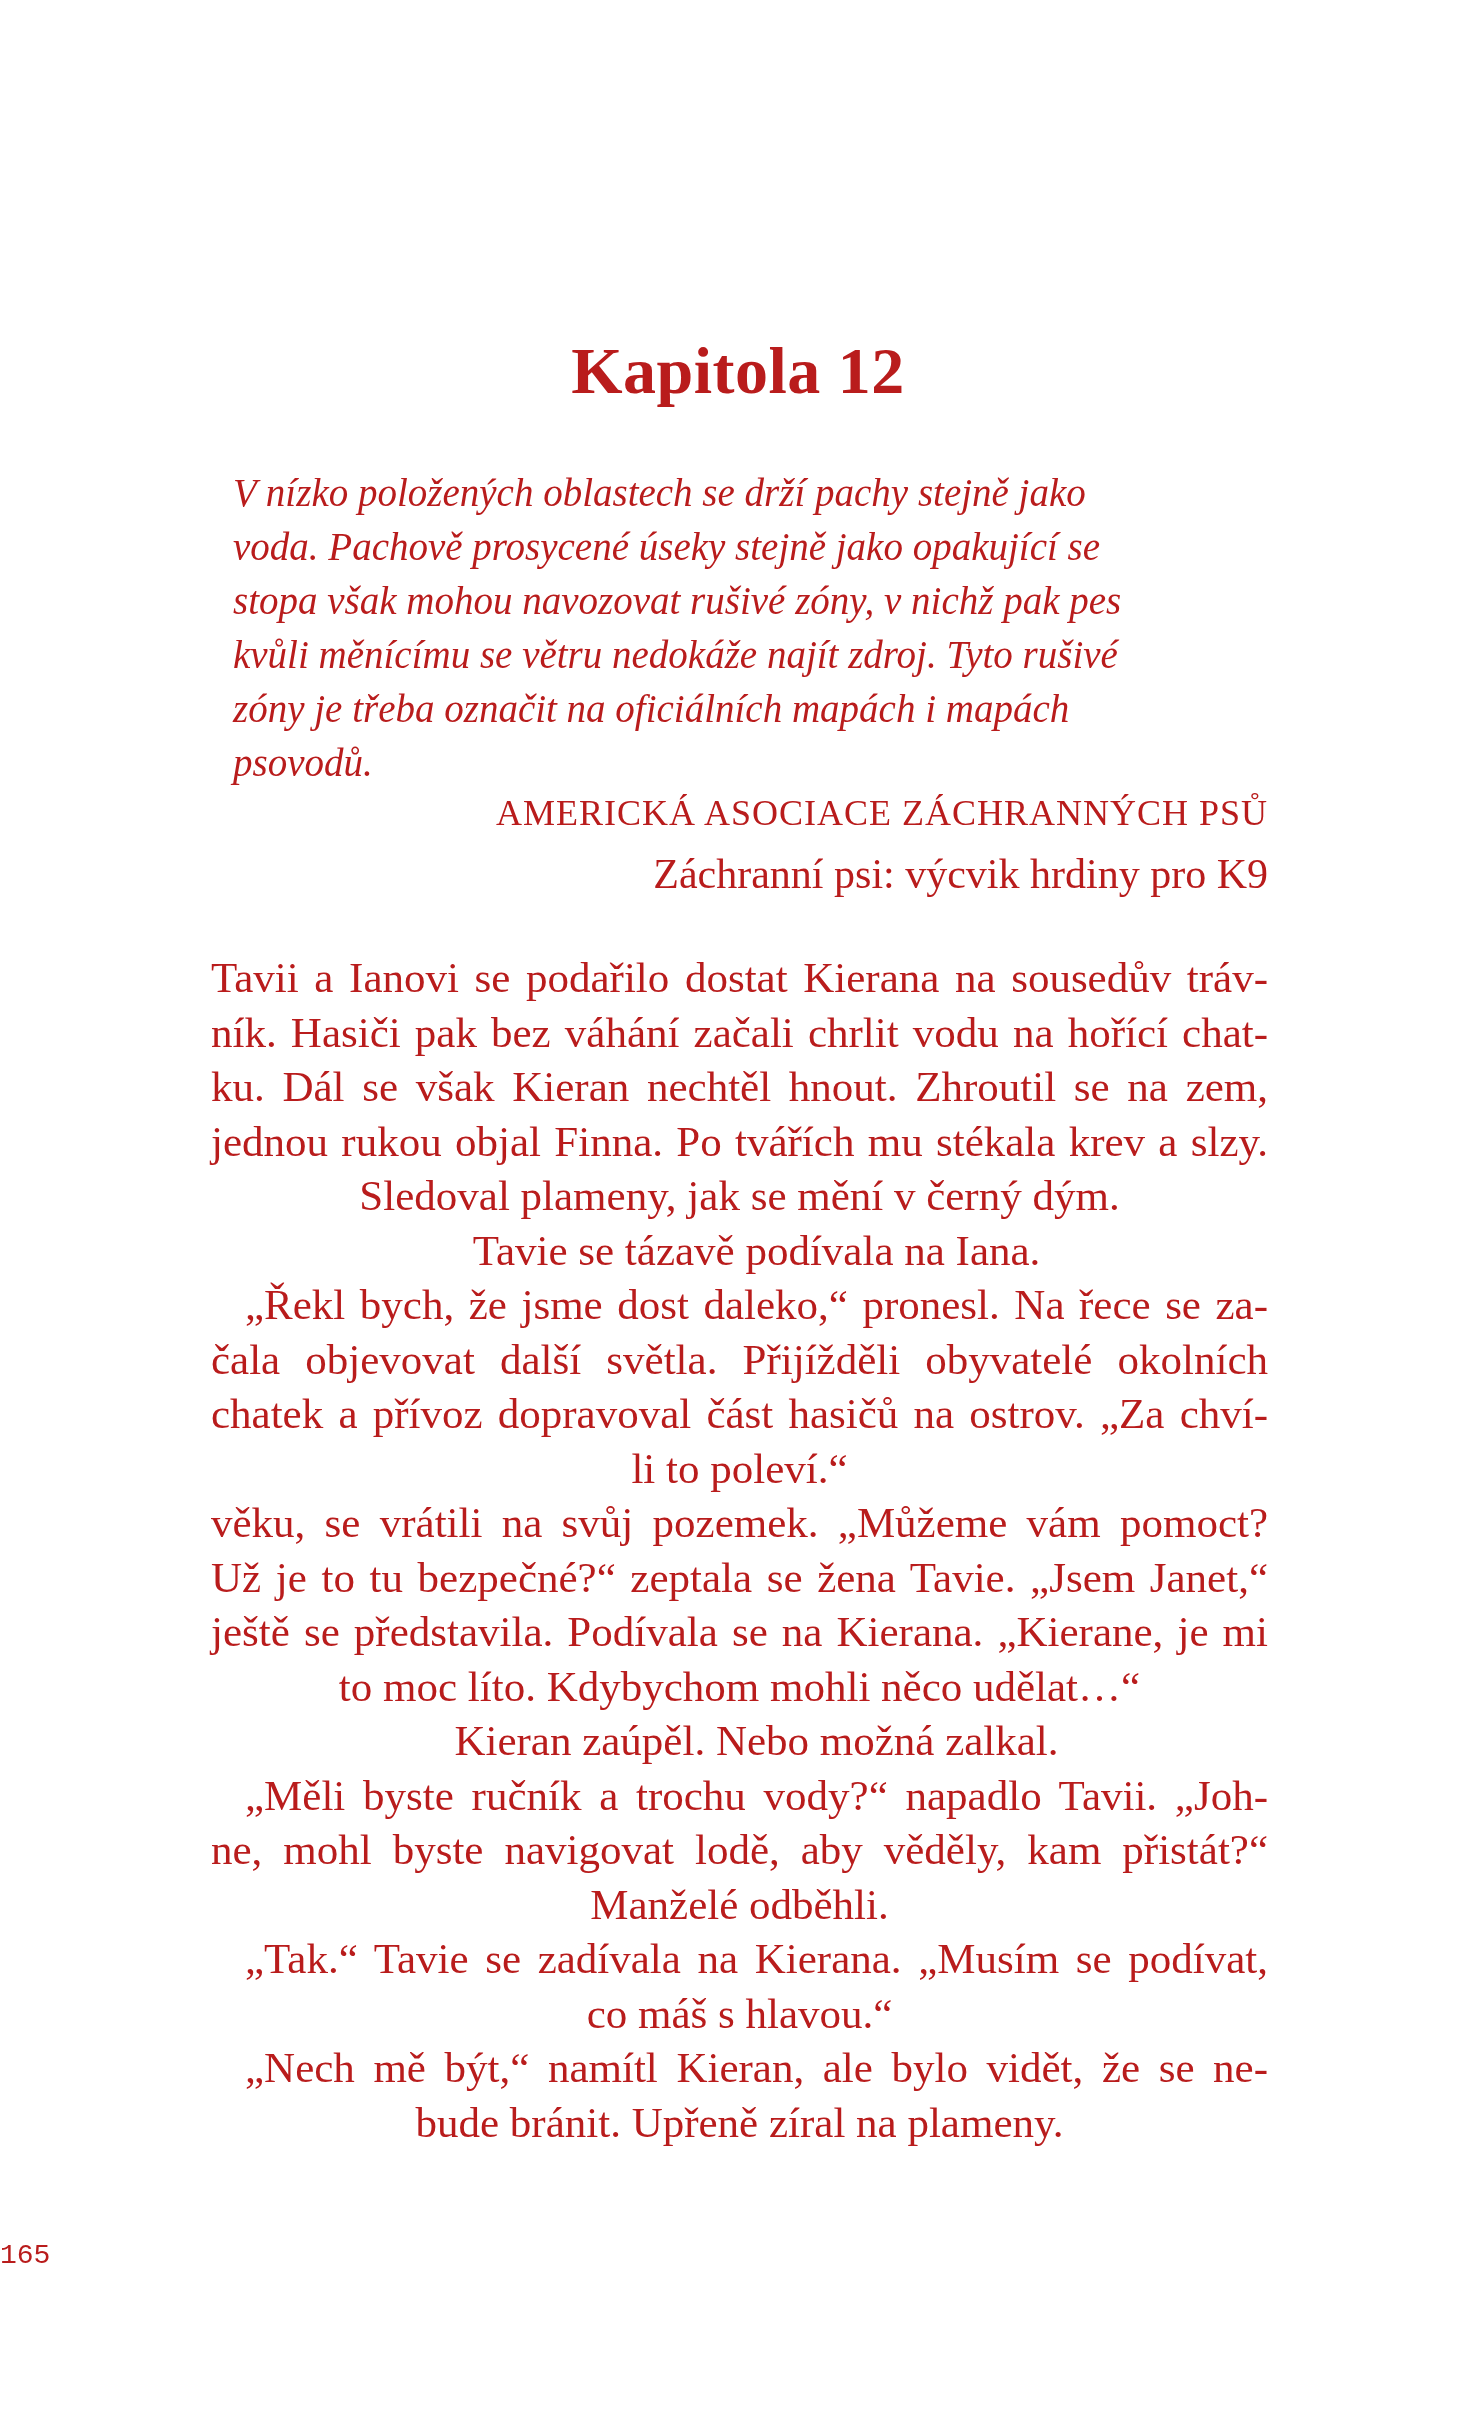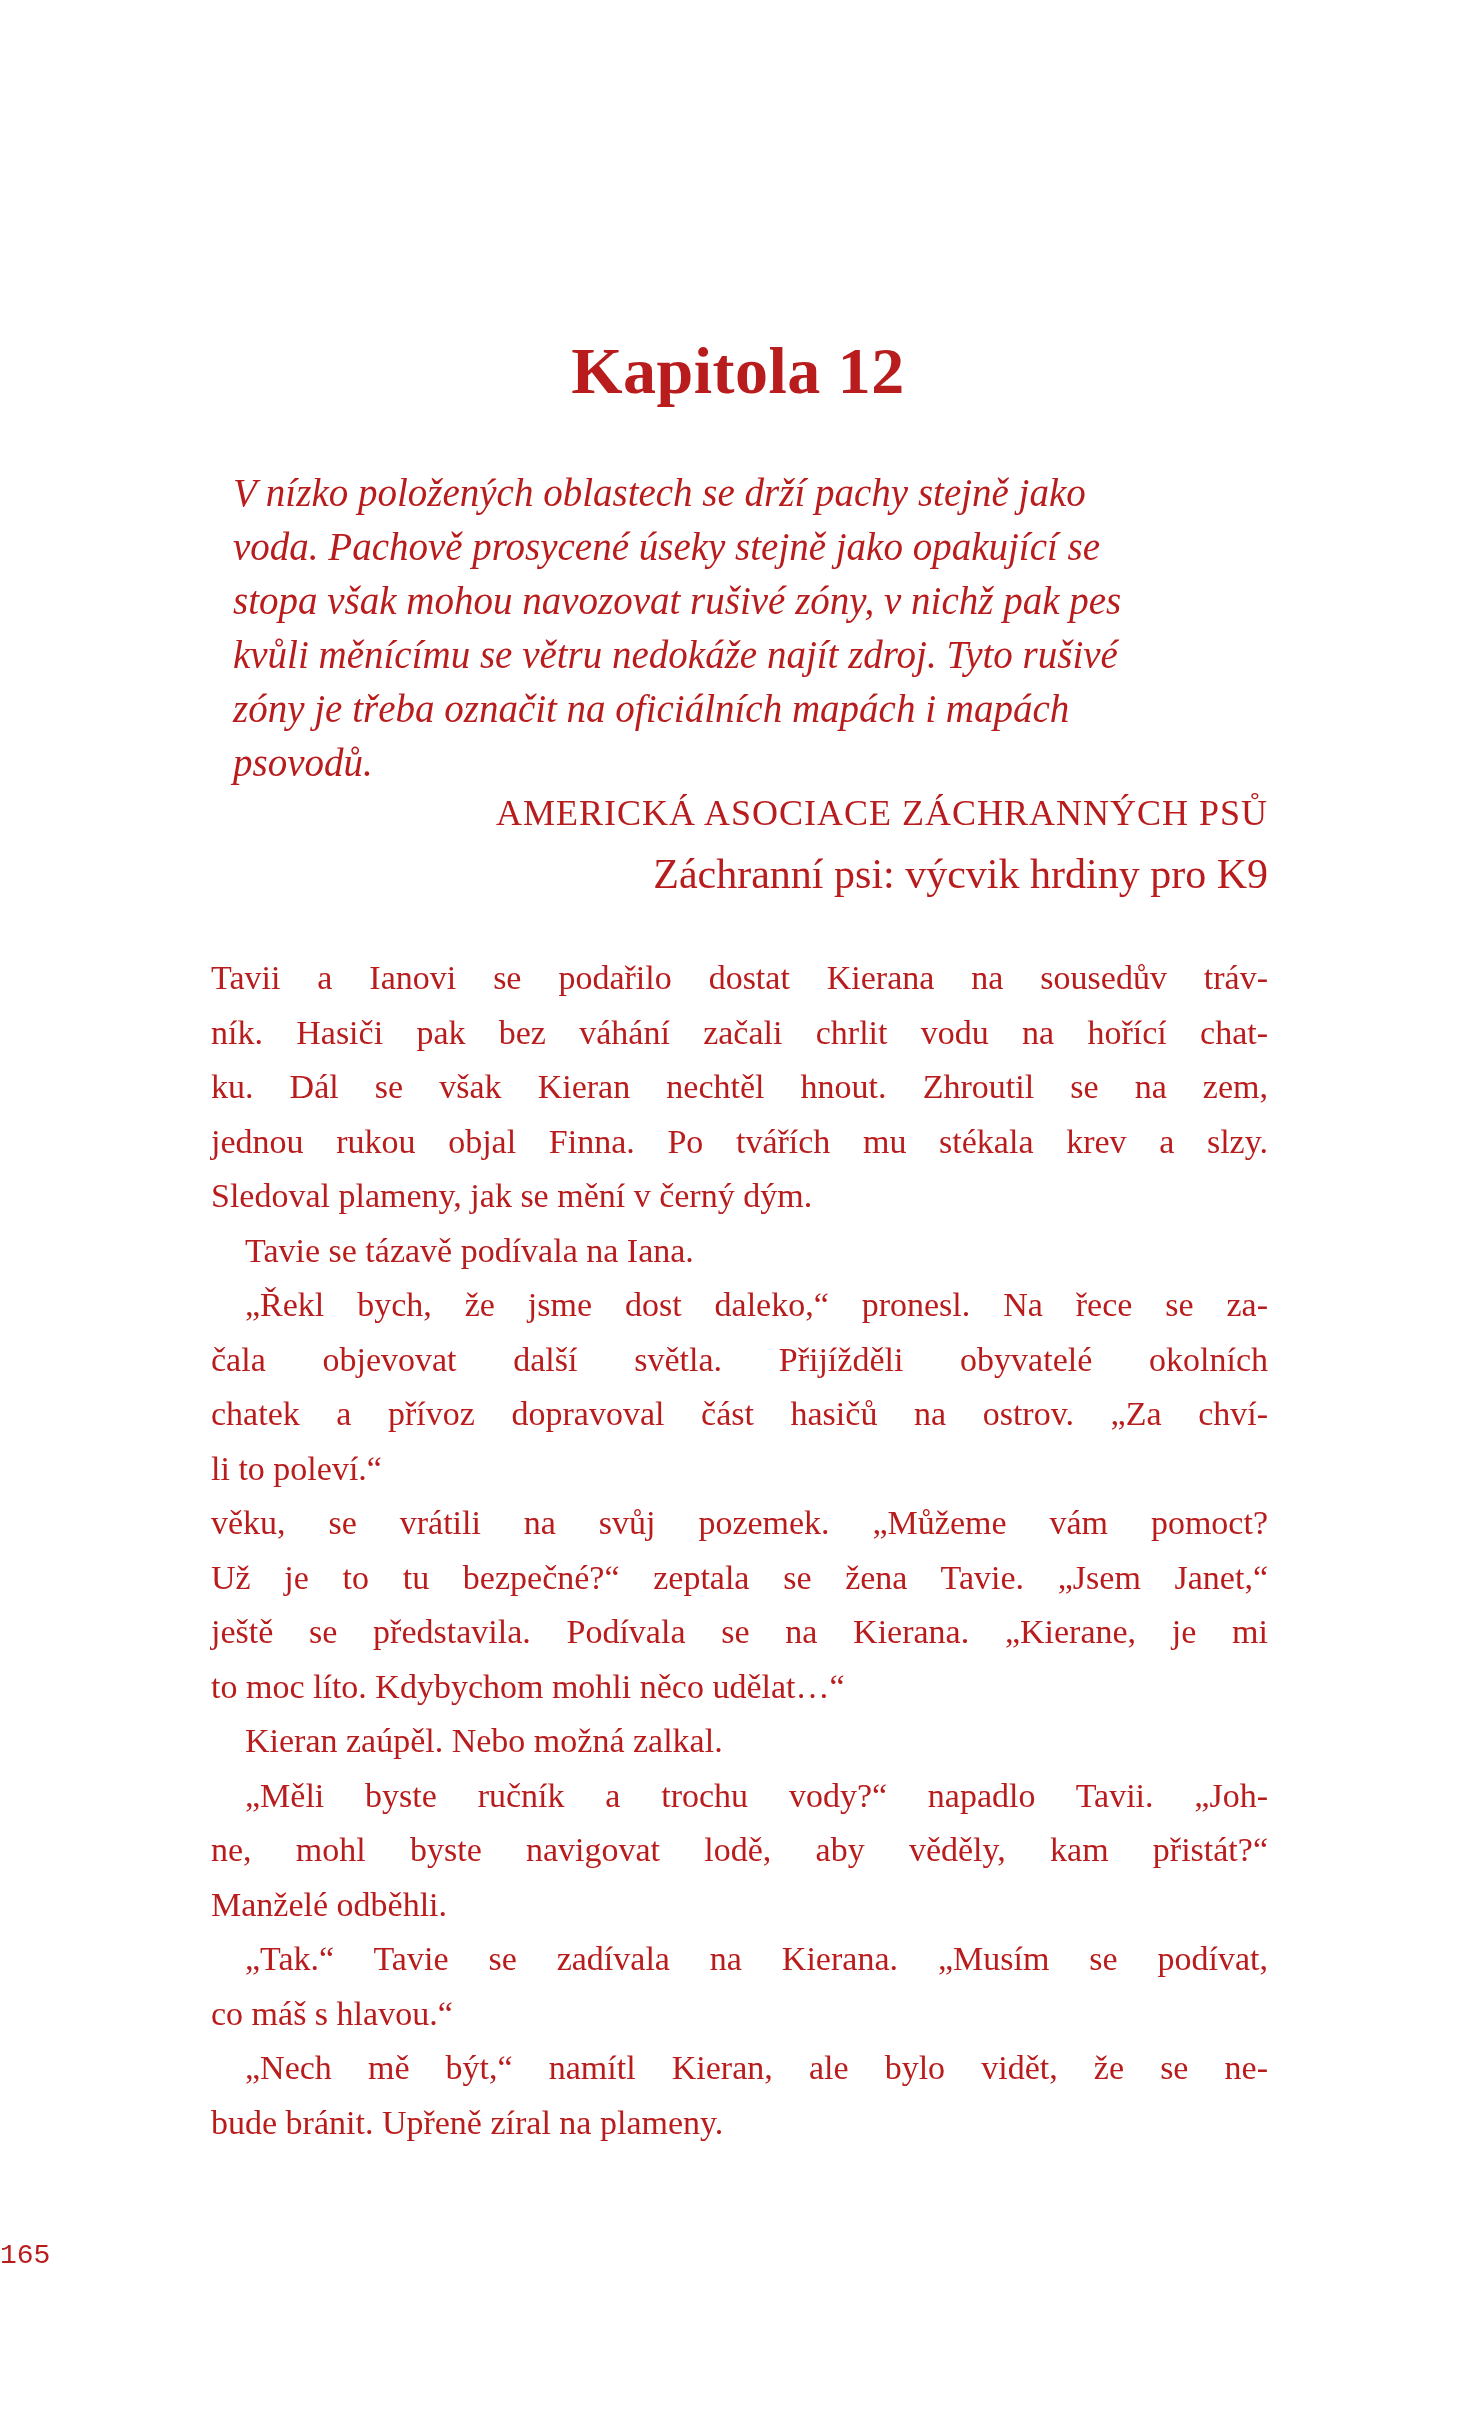--- a/index.html
+++ b/index.html
@@ -53,26 +53,26 @@
     font-size: 42px;
     line-height: 1.2;
     white-space: nowrap;
     text-align: right;
   }
   .body-text {
     position: absolute;
     top: 951px;
     left: 211px;
     width: 1057px;
-    font-size: 34px;
+    font-size: 43px;
   }
   .para { margin: 0; }
   .bl {
     line-height: 54.5px;
-    text-align: left;
+    text-align: center;
   }
   .bl.j {
     text-align: justify;
     text-align-last: justify;
   }
   .bl.ind { text-indent: 34px; }
   .folio {
     position: absolute;
     top: 2242px;
     left: 0;

